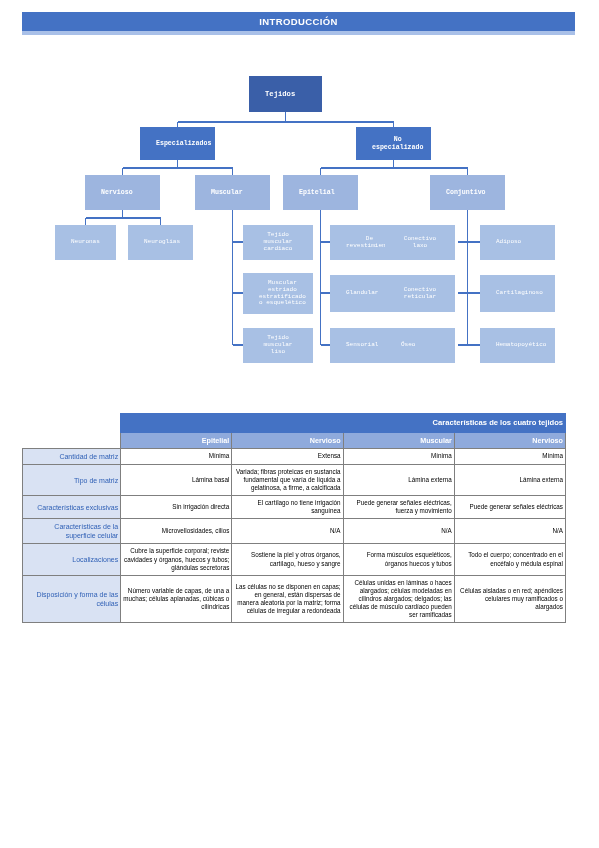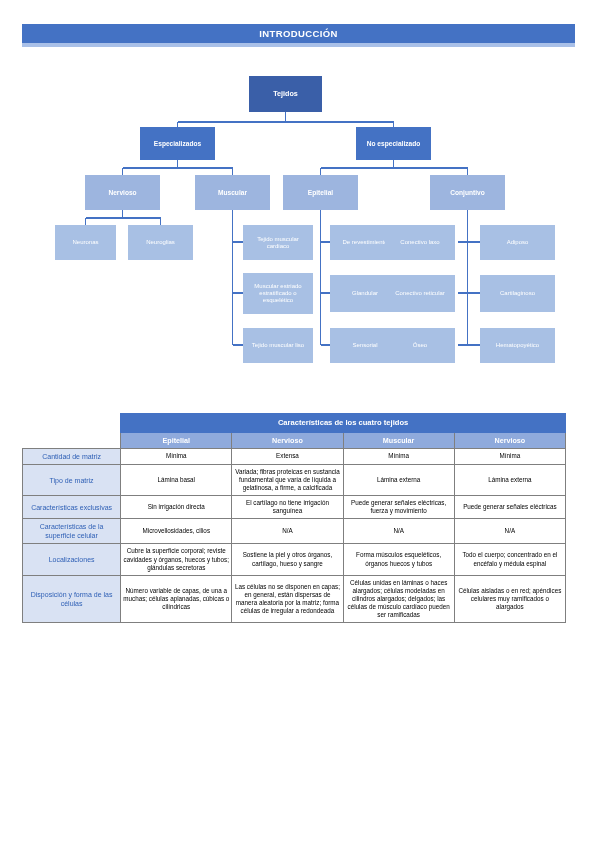--- a/index.html
+++ b/index.html
@@ -12,21 +12,21 @@
     height: 848px;
     position: relative;
     font-family: "Liberation Sans", sans-serif;
     overflow: hidden;
   }
 
   
   #title-banner {
     position: absolute;
     left: 22px;
-    top: 24px;
+    top: 12px;
     width: 553px;
     height: 23px;
     background: #4472C4;
     border-bottom: 4px solid #A9C0E8;
     box-sizing: border-box;
     display: flex;
     align-items: center;
     justify-content: center;
   }
   #title-banner .title-text {
@@ -48,25 +48,26 @@
     position: absolute;
     left: 0; top: 0;
     width: 599px; height: 400px;
     pointer-events: none;
   }
   .node {
     position: absolute;
     box-sizing: border-box;
     display: flex;
     align-items: center;
-    justify-content: center;
+    justify-content: flex-start;
     text-align: center;
     color: #ffffff;
     line-height: 1.12;
-    padding: 1px 2px;
+    padding: 1px 16px;
+    font-family: Liberation Mono, monospace;
   }
   .node.lvl1 {
     background: #3A5FA8;
     font-size: 7.2px;
     font-weight: bold;
   }
   .node.lvl2 {
     background: #4472C4;
     font-size: 6.6px;
     font-weight: bold;
@@ -88,21 +89,21 @@
     left: 22px;
     top: 413px;
     width: 544px;
     border-collapse: collapse;
     table-layout: fixed;
   }
   #char-table td, #char-table th {
     border: 1px solid #7F7F7F;
     padding: 3px 2px;
     vertical-align: middle;
-    text-align: center;
+    text-align: right;
     font-size: 6.3px;
     line-height: 1.28;
     color: #000000;
     font-weight: normal;
   }
   #char-table .corner-blank {
     border: none;
     background: transparent;
   }
   #char-table .super-head {

